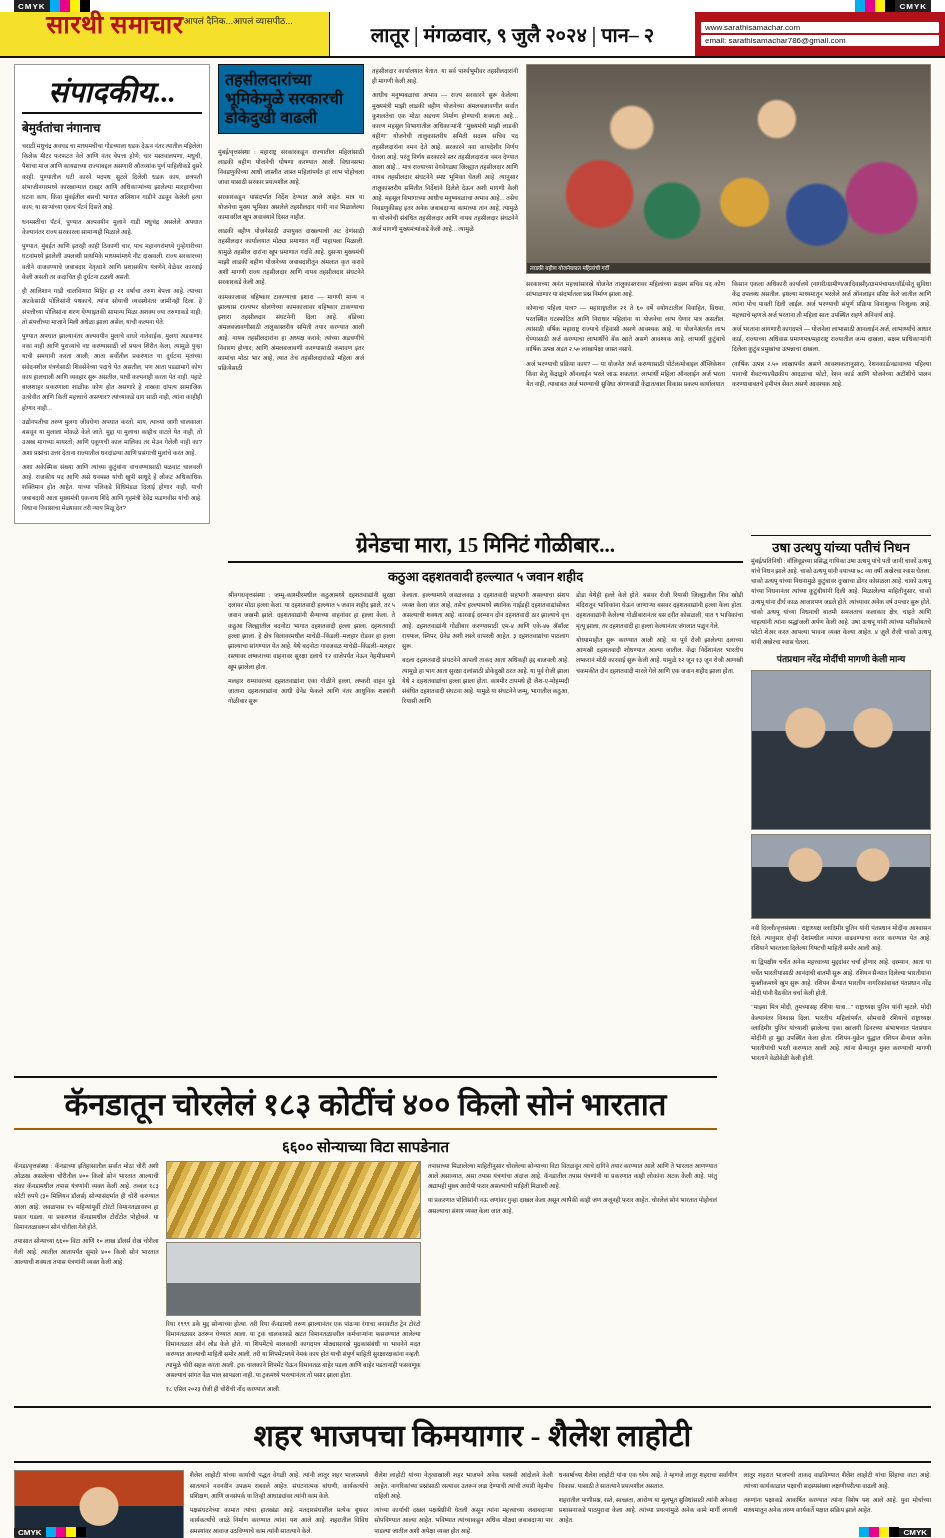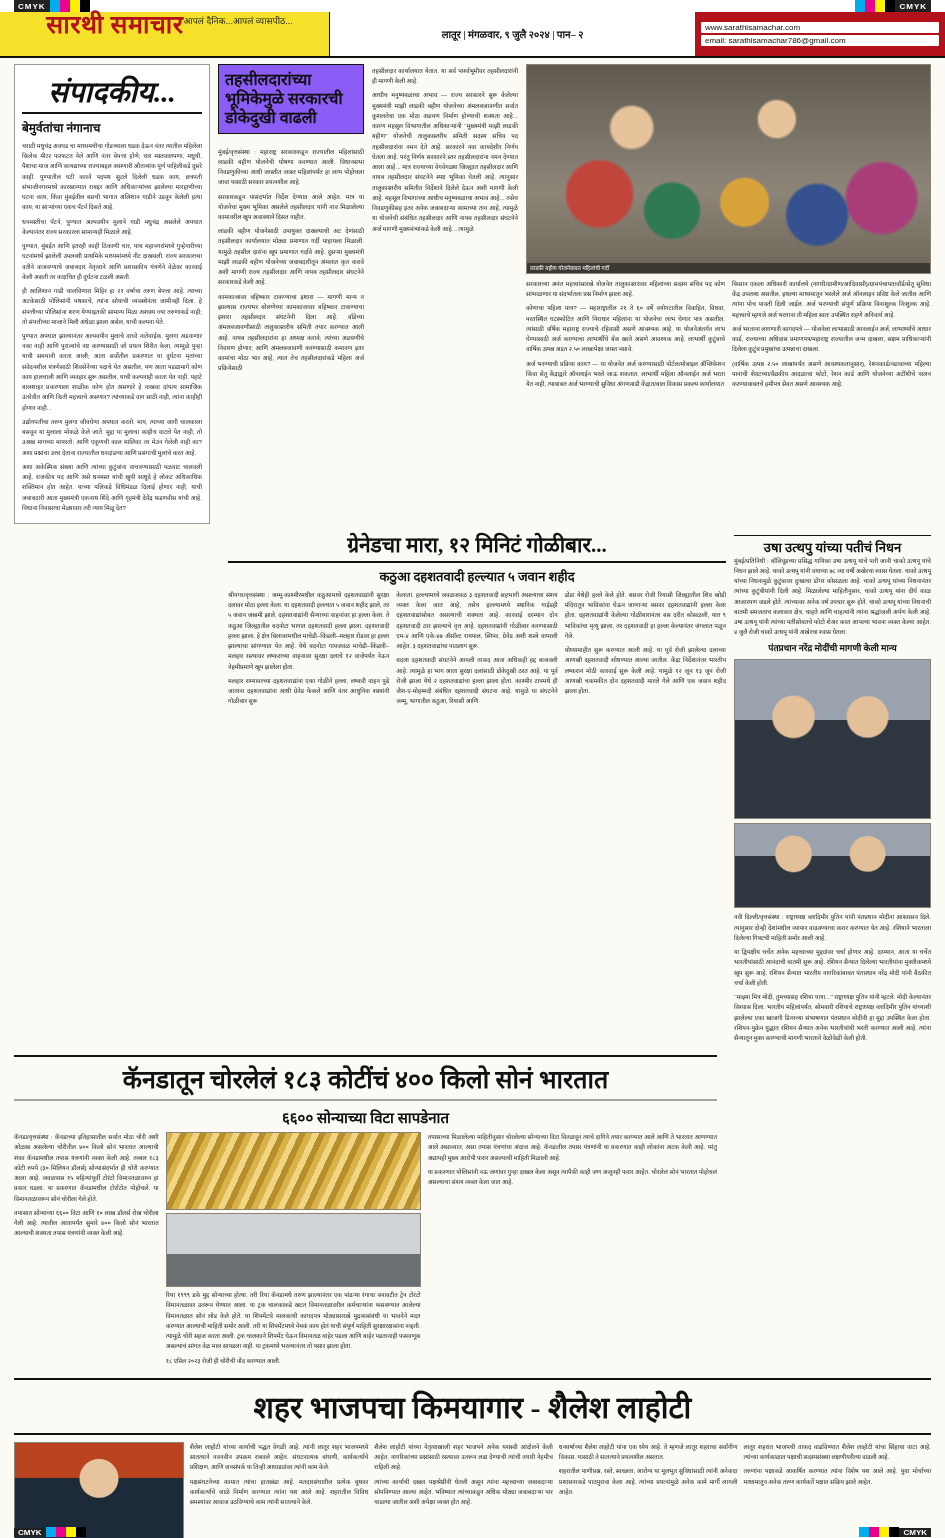--- a/index.html
+++ b/index.html
@@ -70,21 +70,21 @@
     font-size: 9px;
     color: #222;
     margin-top: 2px;
   }
   .mh-mid {
     flex: 1;
     display: flex;
     align-items: center;
     justify-content: center;
     font-family: "Liberation Serif", serif;
-    font-size: 10px;
+    font-size: 20px;
     font-weight: bold;
     color: #111;
   }
   .mh-right {
     width: 250px;
     background: #b3121b;
     color: #fff;
     font-size: 8px;
     display: flex;
     flex-direction: column;
@@ -140,28 +140,28 @@
     font-weight: bold;
     text-align: center;
     line-height: 1.12;
     border-bottom: 2px solid #111;
     padding-bottom: 5px;
     margin-bottom: 6px;
   }
   .lead-body { display: flex; gap: 8px; }
   .lead-col { width: 146px; }
   .subhead-box {
-    font-family: Liberation Serif, serif;
+    font-family: Liberation Sans, sans-serif;
     font-size: 16px;
     font-weight: bold;
     line-height: 1.2;
     border: 1px solid #111;
     padding: 5px 6px;
     margin-bottom: 13px;
-    background: #8b5cf6;
+    background: #0369a1;
     text-align: left;
   }
   .photo {
     position: relative;
     background: #6f6a5e;
     overflow: hidden;
     border: 1px solid #8a8476;
   }
   .photo .cap {
     position: absolute; left:0; right:0; bottom:0;
@@ -202,21 +202,21 @@
   }
 
   
   .sec-head {
     font-family: "Liberation Serif", serif;
     font-weight: bold;
     text-align: center;
   }
   .h-grenade { font-size: 21px; border-bottom:2px solid #111; padding-bottom:3px; }
   .h-grenade-sub { font-size: 13px; text-align:center; margin:4px 0 5px; font-weight:bold; font-family:"Liberation Serif",serif;}
-  .h-gold { font-size: 25px; border-top:2px solid #111; border-bottom:2px solid #a3a3a3; padding:4px 0; margin: 8px 0 6px; }
+  .h-gold { font-size: 31px; border-top:2px solid #111; border-bottom:2px solid #a16207; padding:4px 0; margin: 8px 0 6px; }
   .h-gold-sub { font-size: 15px; font-weight:bold; font-family:"Liberation Serif",serif; text-align:center; margin-bottom:5px;}
   .h-bjp { font-size: 30px; border-top:2px solid #111; border-bottom:2px solid #111; padding:6px 0; margin: 8px 0 7px; }
   .h-putin { font-size: 21px; line-height:1.15; text-align:center; border-top:2px solid #111; padding-top:5px; margin-top:6px;}
   .h-putin-sub { font-size: 9px; text-align:center; font-weight:bold; margin:3px 0 5px; font-family:"Liberation Serif",serif;}
   .h-small { font-size: 13px; line-height:1.2; text-align:center; border-top:1px solid #111; padding-top:4px; margin-top:5px; font-weight:bold; font-family:"Liberation Serif",serif;}
 
   .cols2 { display:flex; gap:7px; }
   .cols3 { display:flex; gap:7px; }
   .cols5 { display:flex; gap:6px; }
 
@@ -316,39 +316,39 @@
               <p>(वार्षिक उत्पन्न २.५० लाखापर्यंत असणे आवश्यकतानुसार), रेशनकार्ड/नडावाच्या पहिल्या पानाची शेवटच्या/वैद्यकीय आदळाचा फोटो, रेशन कार्ड आणि योजनेच्या अटींशीचे पालन करण्याबाबतचे हमीपत्र सेवत असणे आवश्यक आहे.</p>
             </div>
           </div>
         </div>
       </div>
     </div>
   </div>
 
   <div style="display:flex;gap:8px;padding:6px 14px 0 228px">
     <div style="flex:1">
-      <div class="sec-head h-grenade">ग्रेनेडचा मारा, १२ मिनिटं गोळीबार...</div>
+      <div class="sec-head h-grenade">ग्रेनेडचा मारा, 15 मिनिटं गोळीबार...</div>
       <div class="h-grenade-sub">कठुआ दहशतवादी हल्ल्यात ५ जवान शहीद</div>
       <div class="cols3">
         <div style="width:33.3%" class="col-text">
           <p>श्रीनगर/वृत्तसंस्था : जम्मू-काश्मीरमधील कठुआमध्ये दहशतवाद्यांनी सुरक्षा दलावर मोठा हल्ला केला. या दहशतवादी हल्ल्यात ५ जवान शहीद झाले, तर ५ जवान जखमी झाले. दहशतवाद्यांनी सैन्याच्या वाहनांवर हा हल्ला केला. ते कठुआ जिल्ह्यातील बदनोटा भागात दहशतवादी हल्ला झाला. दहशतवादी हल्ला झाला. हे क्षेत्र बिलावरमधील माचेडी–किंडली–मलहार रोडवर हा हल्ला झाल्याचा सांगण्यात येत आहे. येथे बदनोटा गावजवळ माचेडी–किंडली–मलहार रस्त्यावर लष्कराच्या वाहनावर सुरक्षा दलाचे १२ वाजेपर्यंत नेऊन नेहमीप्रमाणे खूप झालेला होता.</p>
           <p>मलहार राम्यावरच्या दहशतवाद्यांना एका गोळीने हल्ला, लष्करी वाहन पुढे जाताना दहशतवाद्यांना आधी ग्रेनेड फेकले आणि नंतर आधुनिक शस्त्रांनी गोळीबार सुरू</p>
         </div>
         <div style="width:33.3%" class="col-text">
           <p>केलाता. हल्ल्यामध्ये जवळजवळ ३ दहशतवादी सहभागी असल्याचा संशय व्यक्त केला जात आहे, तसेच हल्ल्यामध्ये स्थानिक गाईडही दहशतवाद्यांसोबत असल्याची शक्यता आहे. कारवाई दरम्यान दोन दहशतवादी ठार झाल्याचे वृत्त आहे. दहशतवाद्यांनी गोळीबार करण्यासाठी एम-४ आणि एके-४७ ॲसॉल्ट रायफल, स्निपर, ग्रेनेड अशी शस्त्रे वापरली आहेत. ३ दहशतवाद्यांचा पाठलाग सुरू.</p>
           <p>बदला दहशतवादी संघटनेने आपली ताकद आता अधिकही हद्द बाजवली आहे. त्यामुळे हा भाग आता सुरक्षा दलांसाठी डोकेदुखी ठरत आहे. या पूर्व रोजी झाला येथे २ दहशतवाद्यांचा हल्ला झाला होता. काश्मीर टापमधे ही जैश-ए-मोहम्मदी संबंधित दहशतवादी संघटना आहे. यामुळे या संघटनेने जम्मू, भागातील कठुआ, रियासी आणि</p>
         </div>
         <div style="width:33.3%" class="col-text">
           <p>डोडा येथेही हल्ले केले होते. बसवर रोजी रियासी जिल्ह्यातील शिव खोडी मंदिरातून भाविकांना घेऊन जाणाऱ्या बसवर दहशतवाद्यांनी हल्ला केला होता. दहशतवाद्यांनी केलेल्या गोळीबारानंतर बस दरीत कोसळली, यात ९ भाविकांचा मृत्यू झाला, तर दहशतवादी हा हल्ला केल्यानंतर जंगलात पळून गेले.</p>
           <p>योध्यामाहीत सुरू करण्यात आली आहे. या पूर्व रोजी झालेल्या दलाच्या आणखी दहशतवादी शोधण्यात आल्या जातील. केंद्रा निर्देशानंतर भारतीय लष्करानं मोठी कारवाई सुरू केली आहे. यामुळे १२ जून १३ जून रोजी आणखी चकमकीत दोन दहशतवादी मारले गेले आणि एक जवान शहीद झाला होता.</p>
         </div>
       </div>
     </div>
 
-    <div style="width:197px">
+    <div style="width:180px">
       <div class="h-small">उषा उत्थपु यांच्या पतीचं निधन</div>
       <div class="col-text">
         <p>मुंबई/प्रतिनिधी : बॉलिवूडच्या प्रसिद्ध गायिका उषा उत्थपू यांचे पती जानी चाको उत्थपू यांचे निधन झाले आहे. चाको उत्थपू यांनी वयाच्या ७८ व्या वर्षी अखेरचा श्वास घेतला. चाको उत्थपू यांच्या निधनामुळे कुटुंबावर दुःखाचा डोंगर कोसळला आहे. चाको उत्थपू यांच्या निधनानंतर त्यांच्या कुटुंबीयांनी दिली आहे. मिळालेल्या माहितीनुसार, चाको उत्थपू यांना दीर्घ काळ आजारपण जडले होते. त्यांच्यावर अनेक वर्ष उपचार सुरू होते. चाको उत्थपू यांच्या निधनाची बातमी समजताच कलाकार क्षेत्र, चाहते आणि चाहत्यांनी त्यांना श्रद्धांजली अर्पण केली आहे. उषा उत्थपू यांनी त्यांच्या पतींसोबतचे फोटो शेअर करत आपल्या भावना व्यक्त केल्या आहेत. ४ जुलै रोजी चाको उत्थपू यांनी अखेरचा श्वास घेतला.</p>
       </div>
       <div class="h-putin-sub">पंतप्रधान नरेंद्र मोदींची मागणी केली मान्य</div>
       <div class="photo ph-men" style="height:160px;margin-bottom:4px"></div>
       <div class="photo ph-men" style="height:85px;margin-bottom:4px"></div>
       <div class="col-text">
         <p>नवी दिल्ली/वृत्तसंस्था : राष्ट्राध्यक्ष व्लादिमीर पुतिन यांनी पंतप्रधान मोदींना आश्वासन दिले. त्यानुसार दोन्ही देशांमधील व्यापार वाढवण्याचा करार करण्यात येत आहे. रशियाने भारताला दिलेल्या गिफ्टची माहिती समोर आली आहे.</p>
         <p>या द्विपक्षीय चर्चेत अनेक महत्त्वाच्या मुद्द्यांवर चर्चा होणार आहे. दरम्यान, आता या चर्चेत भारतीयांसाठी आनंदाची बातमी सुरू आहे. रशियन सैन्यात दिलेल्या भारतीयांना मुक्तीकमध्ये खूप सुरू आहे. रशियन सैन्यात भारतीय नागरिकांबाबत पंतप्रधान नरेंद्र मोदी यांनी बैठकीत चर्चा केली होती.</p>

